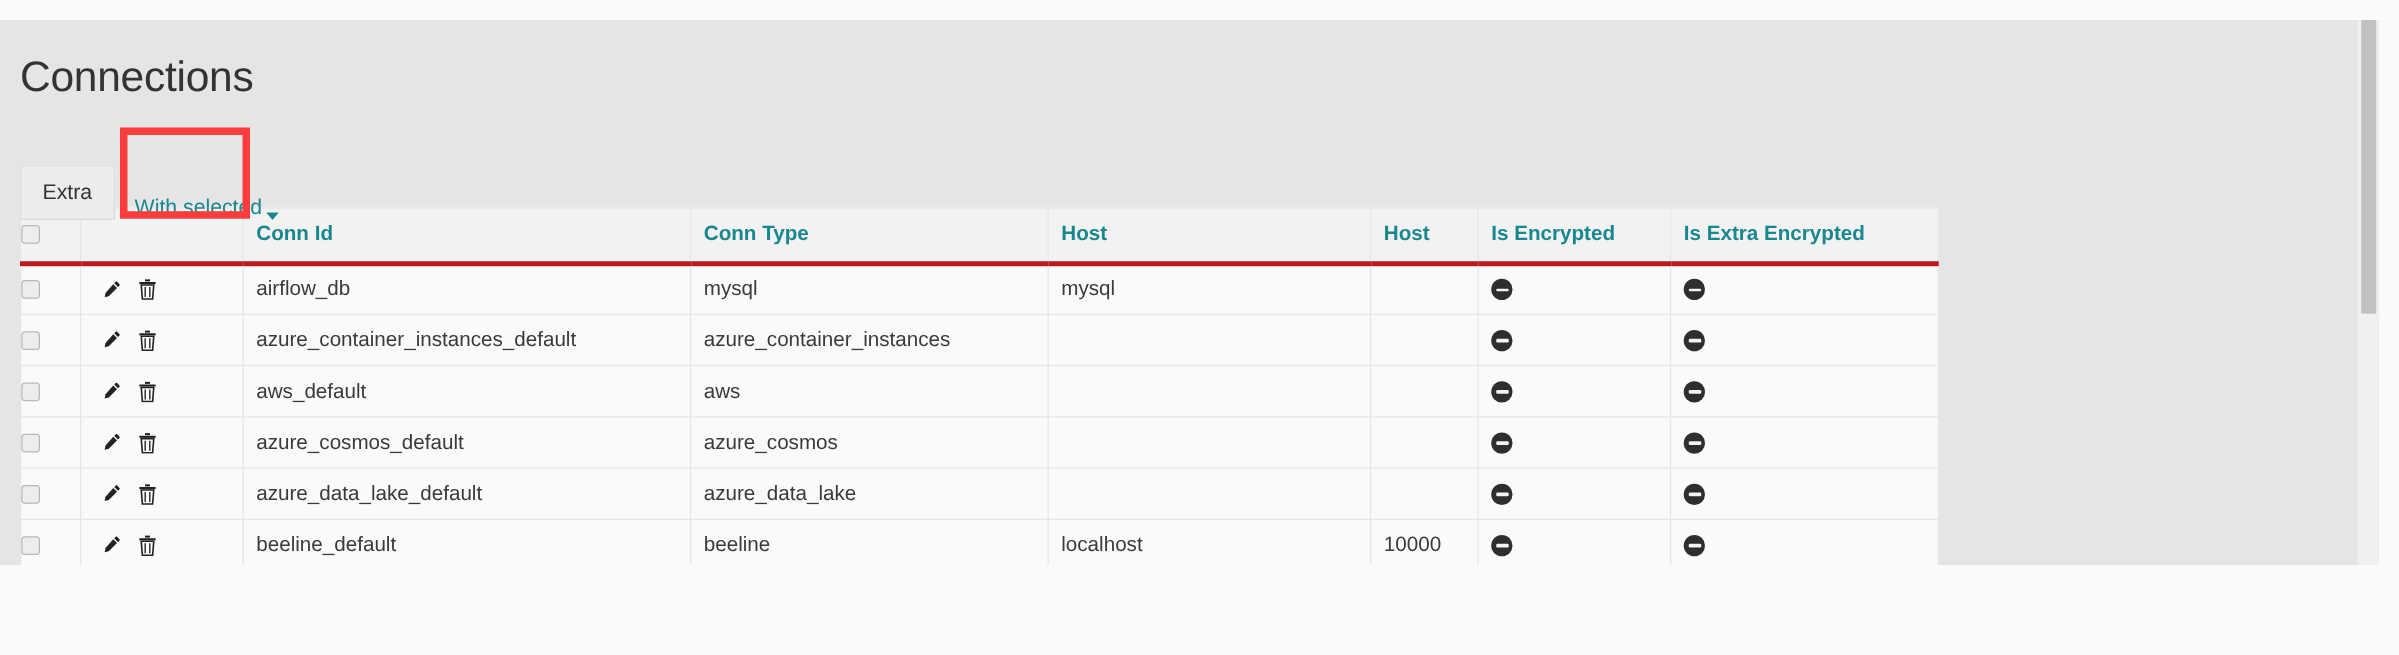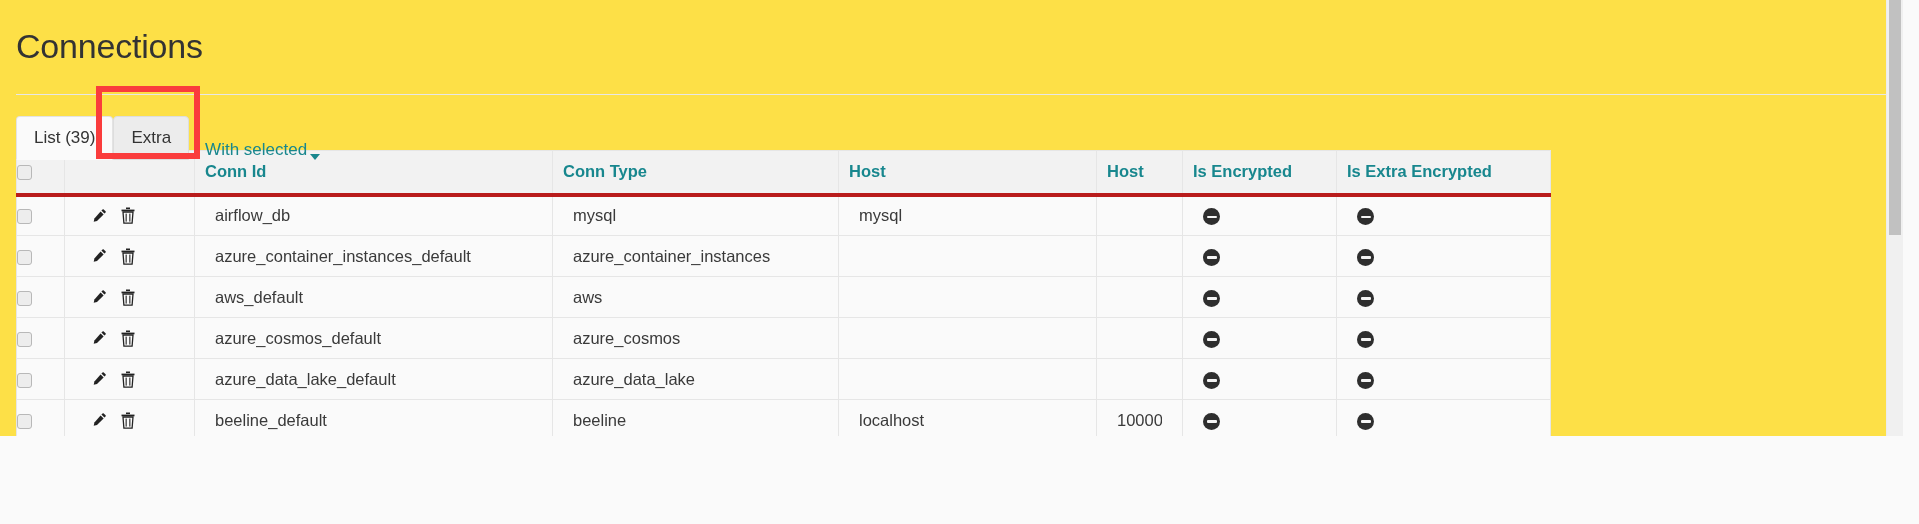--- a/index.html
+++ b/index.html
@@ -12,24 +12,24 @@
   body {
     width: 1919px;
     height: 524px;
     overflow: hidden;
     position: relative;
   }
 
   .viewport {
     position: absolute;
     left: 0;
-    top: 0;
+    top: 16px;
     width: 1903px;
     height: 436px;
-    background: #fde047;
+    background: #e5e5e5;
     overflow: hidden;
   }
 
   
   .page-title {
     font-size: 34px;
     line-height: 40px;
     font-weight: 400;
     color: #333333;
     margin: 0;
@@ -157,21 +157,21 @@
     border-bottom: 4px solid #b91c1c;
   }
 
   table.data-table thead th.col-check,
   table.data-table thead th.col-actions {
     color: #333;
   }
 
   table.data-table tbody td {
     height: 41px;
-    padding: 0 20px;
+    padding: 0 10px;
     background: #fafafa;
   }
 
   .col-check   { width: 48px;  text-align: center; padding: 0 !important; }
   .col-actions { width: 130px; }
   .col-connid  { width: 358px; }
   .col-conntype{ width: 286px; }
   .col-host    { width: 258px; }
   .col-port    { width: 86px;  }
   .col-enc     { width: 154px; }
@@ -257,21 +257,20 @@
 <body>
 
 <div class="viewport">
 
   <h1 class="page-title">Connections</h1>
 
   <div class="title-rule"></div>
 
   <div class="toolbar">
     <div class="nav-tabs">
-      <div class="nav-tab is-list">List (39)</div>
       <div class="nav-tab is-create">Extra</div>
     </div>
     <div class="with-selected">
       <span>With selected</span>
       <span class="caret"></span>
     </div>
   </div>
 
   <div class="highlight-box"></div>
 

